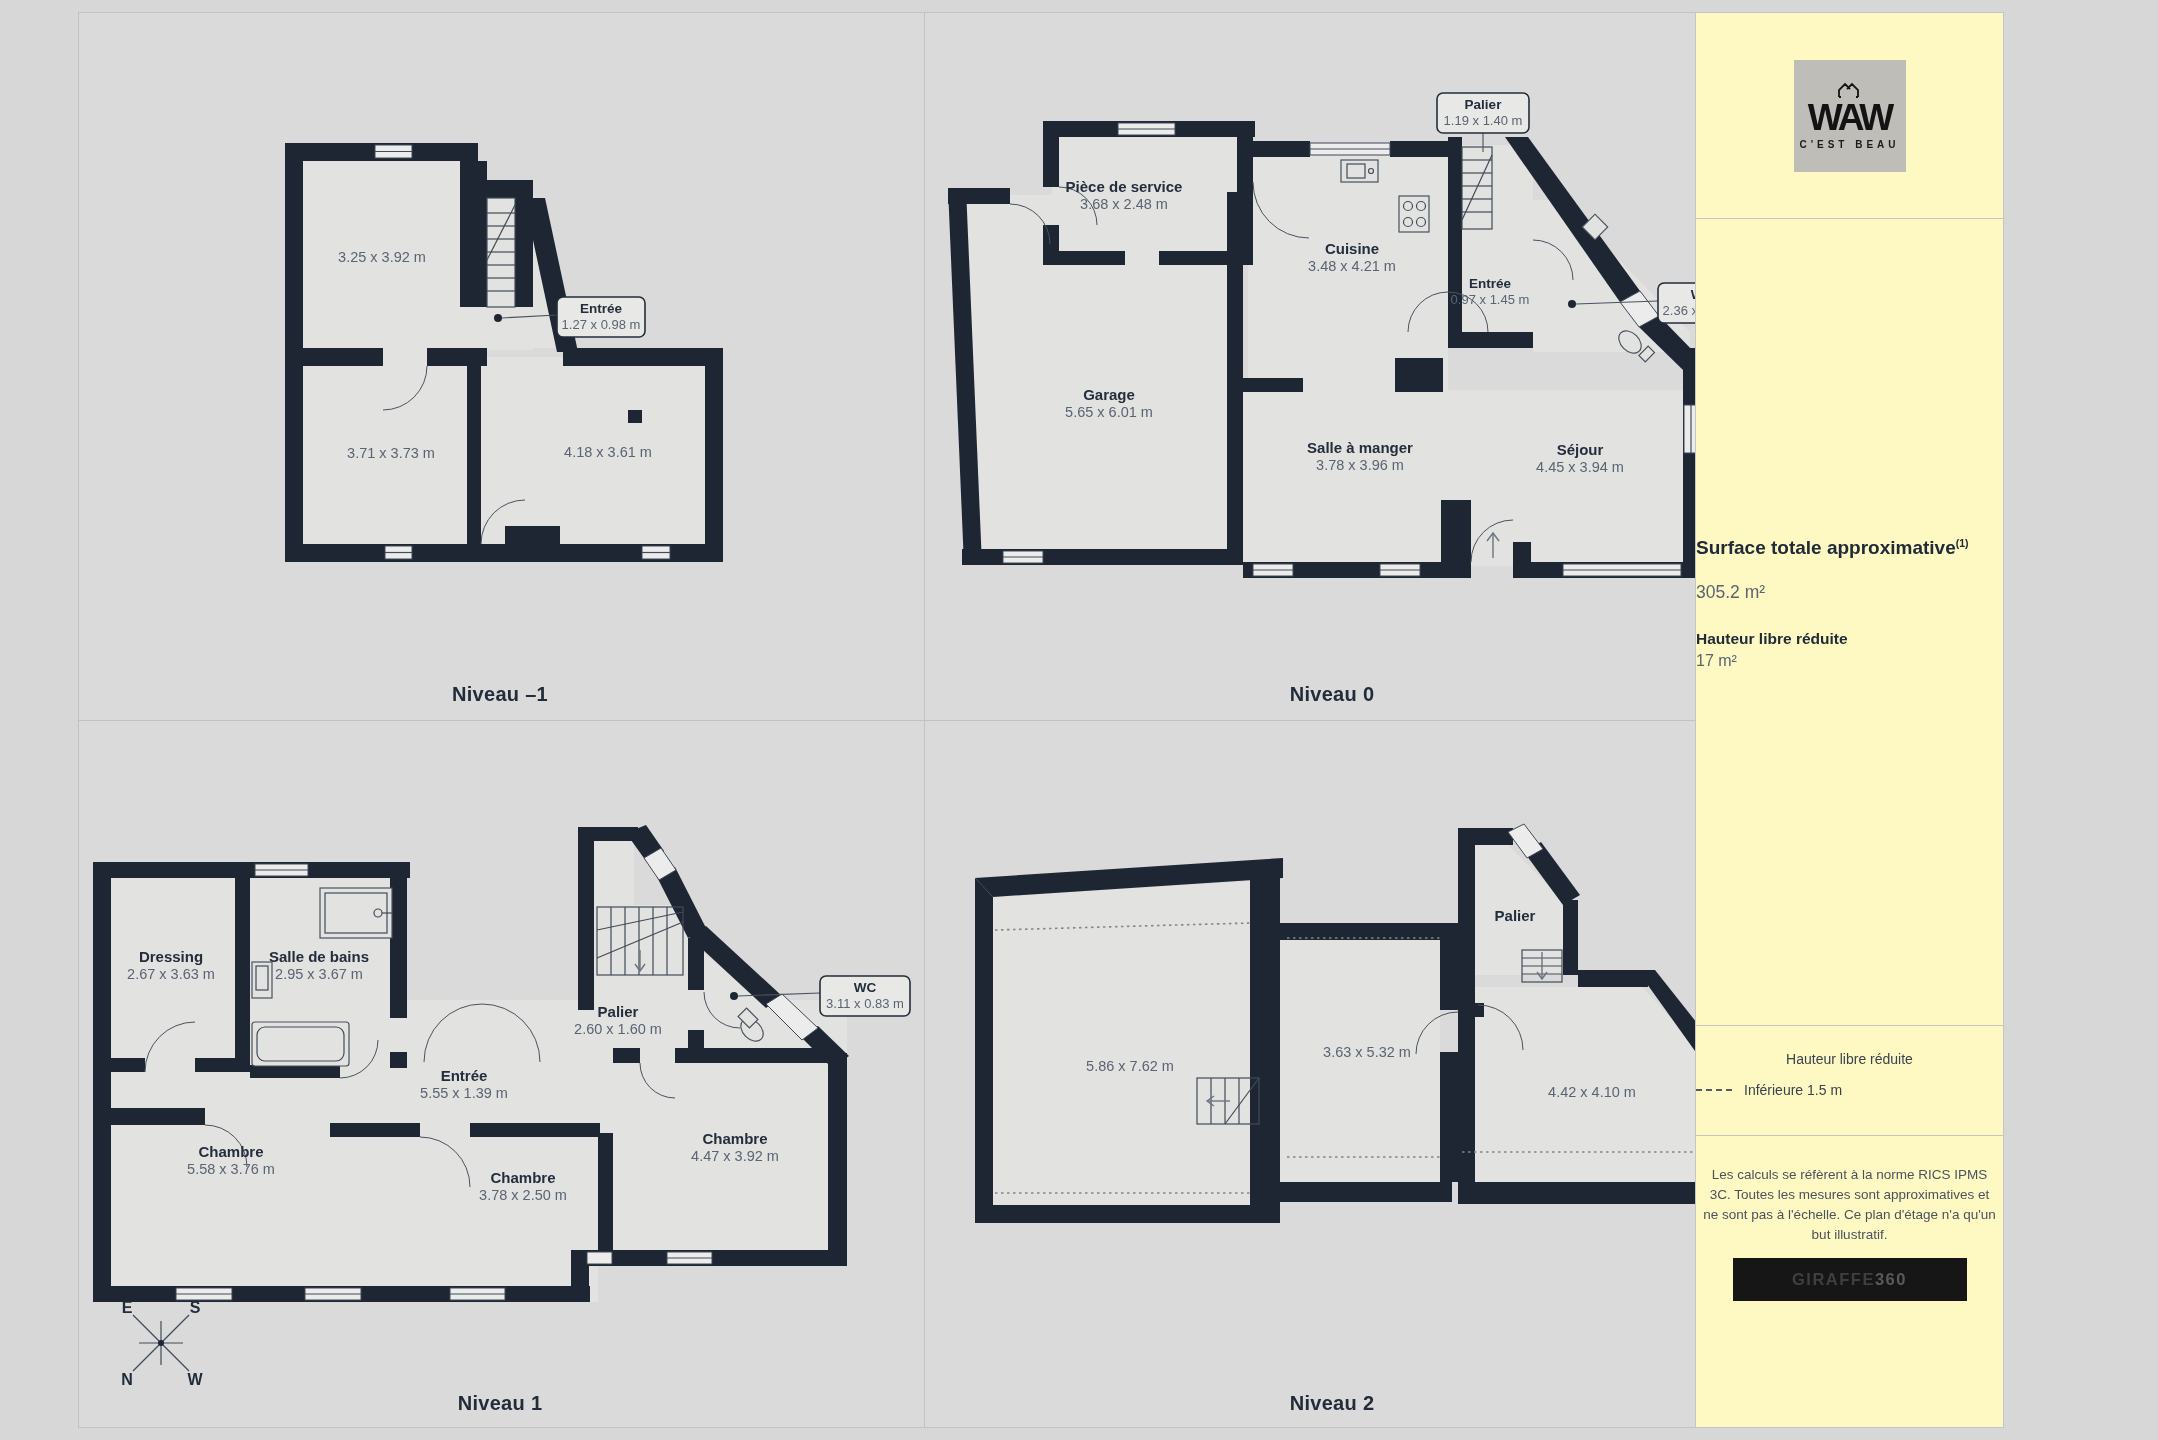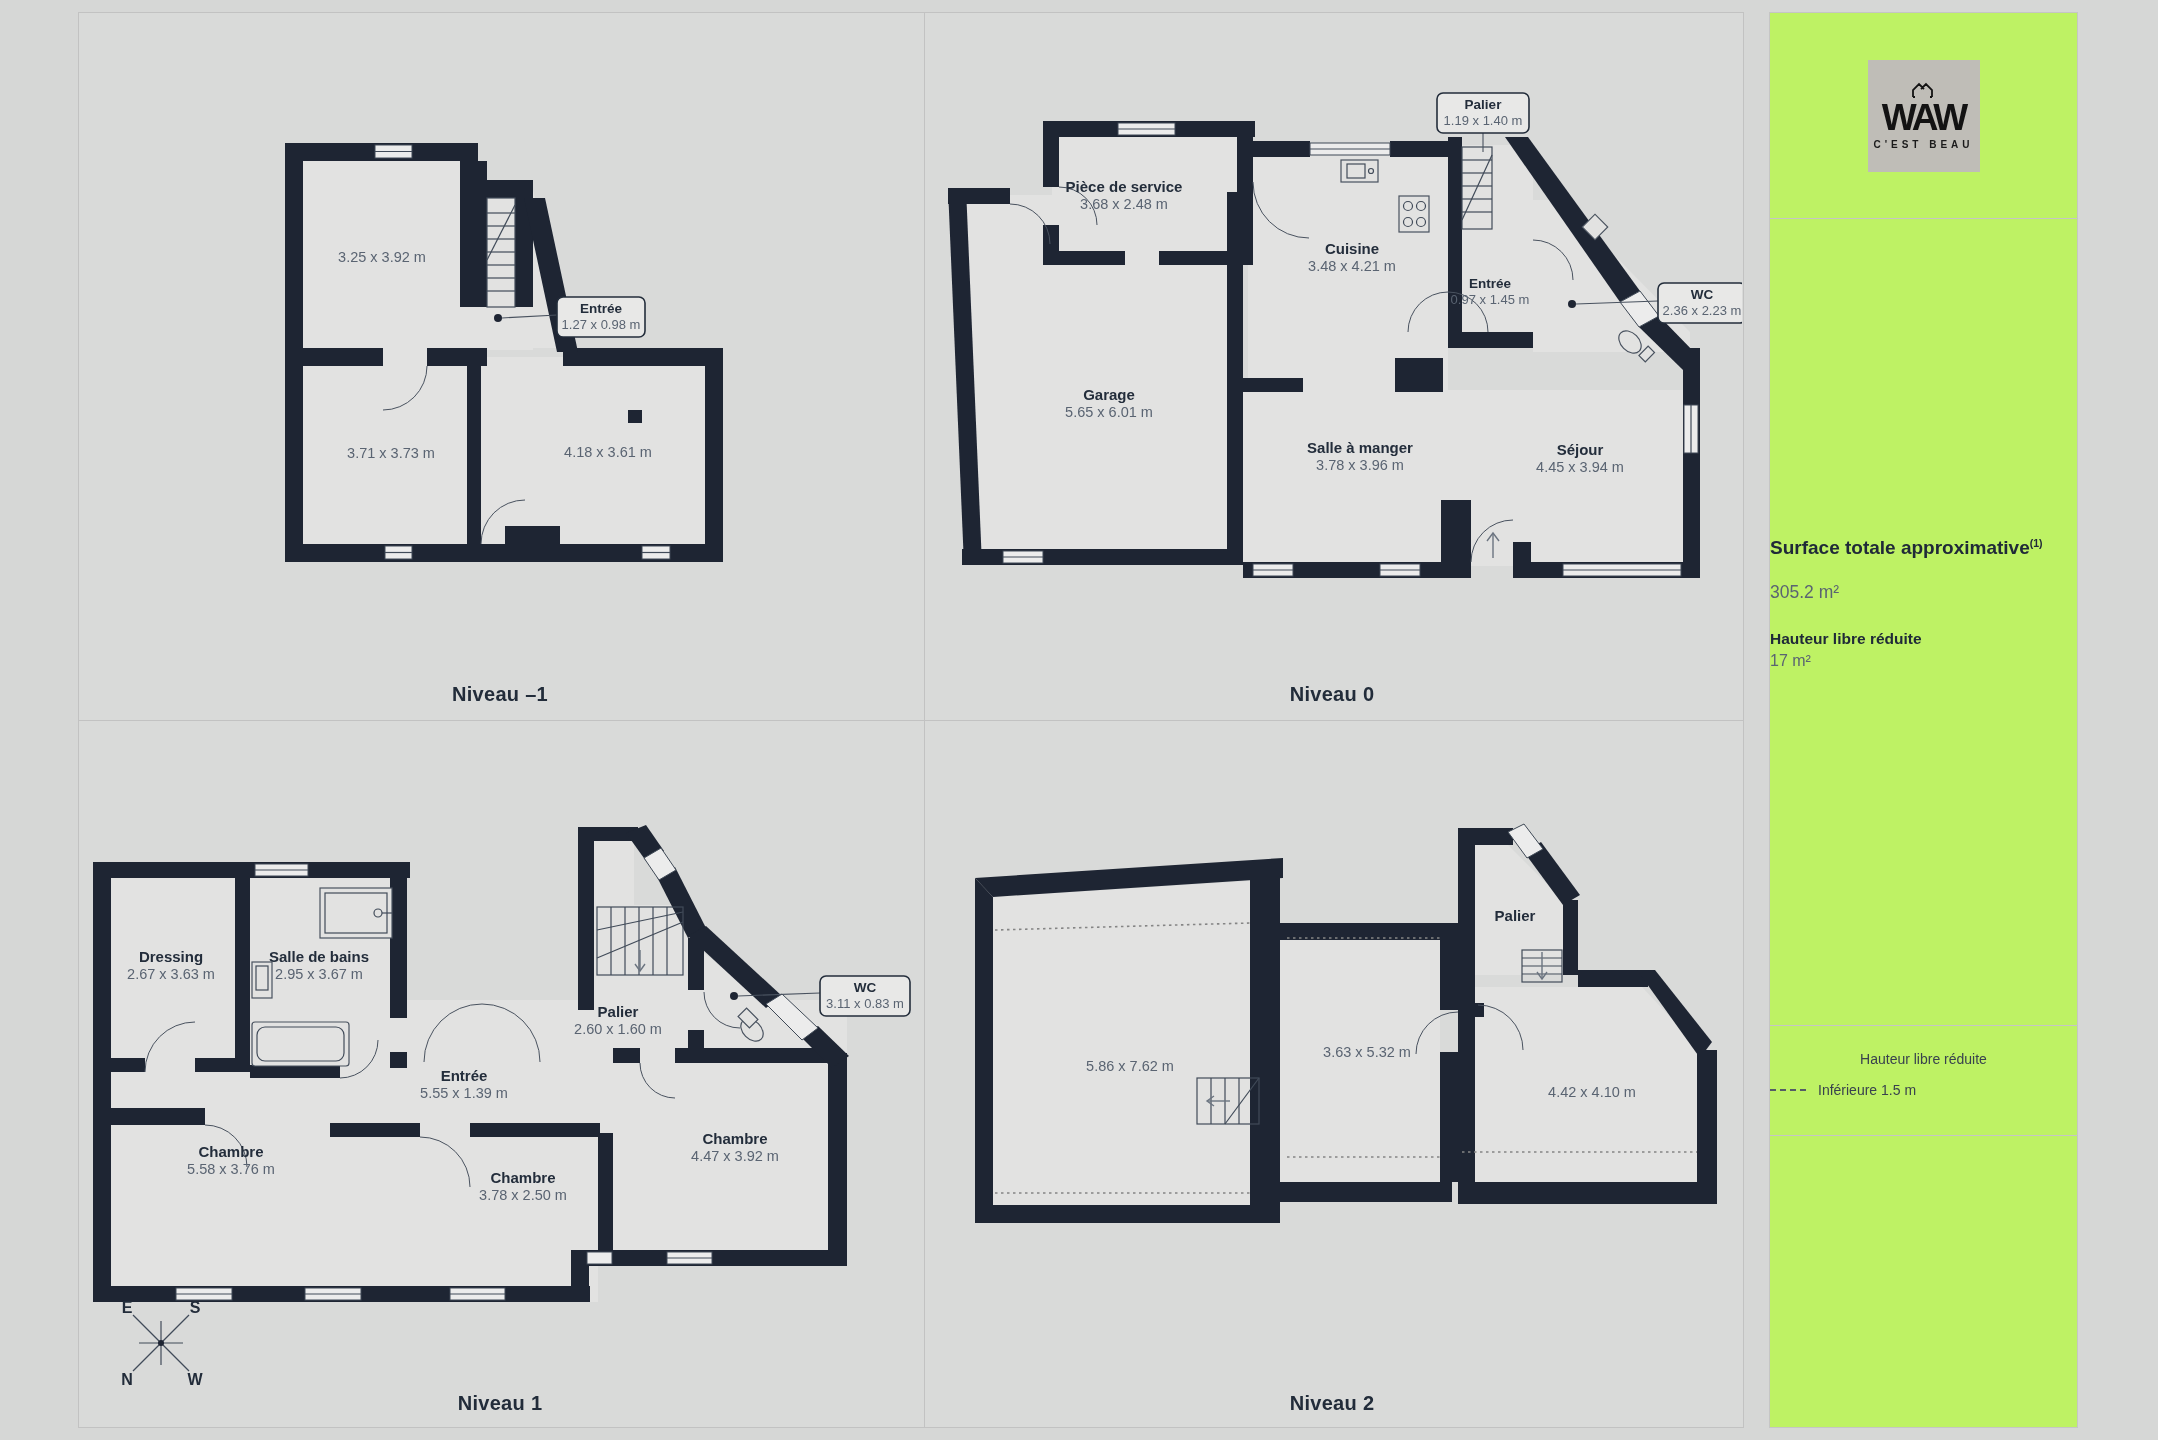--- a/index.html
+++ b/index.html
@@ -36,22 +36,22 @@
   .roomname{font:700 15px "Liberation Sans","DejaVu Sans",sans-serif;fill:#232d3b;text-anchor:middle;}
   .dims{font:400 14.5px "Liberation Sans","DejaVu Sans",sans-serif;fill:#5a6472;text-anchor:middle;}
   .co-name{font:700 13.5px "Liberation Sans","DejaVu Sans",sans-serif;fill:#232d3b;text-anchor:middle;}
   .co-dims{font:400 13px "Liberation Sans","DejaVu Sans",sans-serif;fill:#5a6472;text-anchor:middle;}
   .lvl{font:700 20px "Liberation Sans","DejaVu Sans",sans-serif;fill:#222c3a;text-anchor:middle;letter-spacing:.3px;}
   .compass-letter{font:700 16px "Liberation Sans","DejaVu Sans",sans-serif;fill:#222c3a;text-anchor:middle;}
   .arrow{stroke:#6b7480;stroke-width:1.4;fill:none;}
 
   
   .sidebar{
-    position:absolute;left:1769px;top:12px;width:309px;height:1416px;
-    background:#bef264;border:1px solid #c5c5c5;box-sizing:border-box;
+    position:absolute;left:1695px;top:12px;width:309px;height:1416px;
+    background:#fef9c3;border:1px solid #c5c5c5;box-sizing:border-box;
     display:flex;flex-direction:column;color:#222c3a;
   }
   .sb-section{box-sizing:border-box;border-bottom:1px solid #c5c5c5;}
   .sb-logo-section{height:206px;}
   .logo-box{
     width:112px;height:112px;background:#bfbdb7;margin:47px auto 0;
     display:flex;flex-direction:column;align-items:center;justify-content:center;
   }
   .logo-brand{font-weight:800;font-size:37px;letter-spacing:-3px;color:#131313;line-height:1;margin-top:1px;}
   .logo-tagline{font-size:10px;letter-spacing:4px;color:#1b1b1b;margin-top:3px;font-weight:600;}
@@ -479,13 +479,20 @@
     <div class="height-title">Hauteur libre réduite</div>
     <div class="height-value">17 m²</div>
   </div>
   <div class="sb-section sb-legend-section">
     <div>Hauteur libre réduite</div>
     <div class="legend-row">
       <span class="dash-sample"></span>
       <span>Inférieure 1.5 m</span>
     </div>
   </div>
+  <div class="sb-section sb-disclaimer-section">
+    <p class="disclaimer">Les calculs se réfèrent à la norme RICS IPMS 3C. Toutes les mesures sont approximatives et ne sont pas à l'échelle. Ce plan d'étage n'a qu'un but illustratif.</p>
+    <div class="giraffe-box">
+      <span class="giraffe-name">GIRAFFE</span>
+        <span class="giraffe-suffix">360</span>
+    </div>
+  </div>
 </div>
 
 </body></html>

